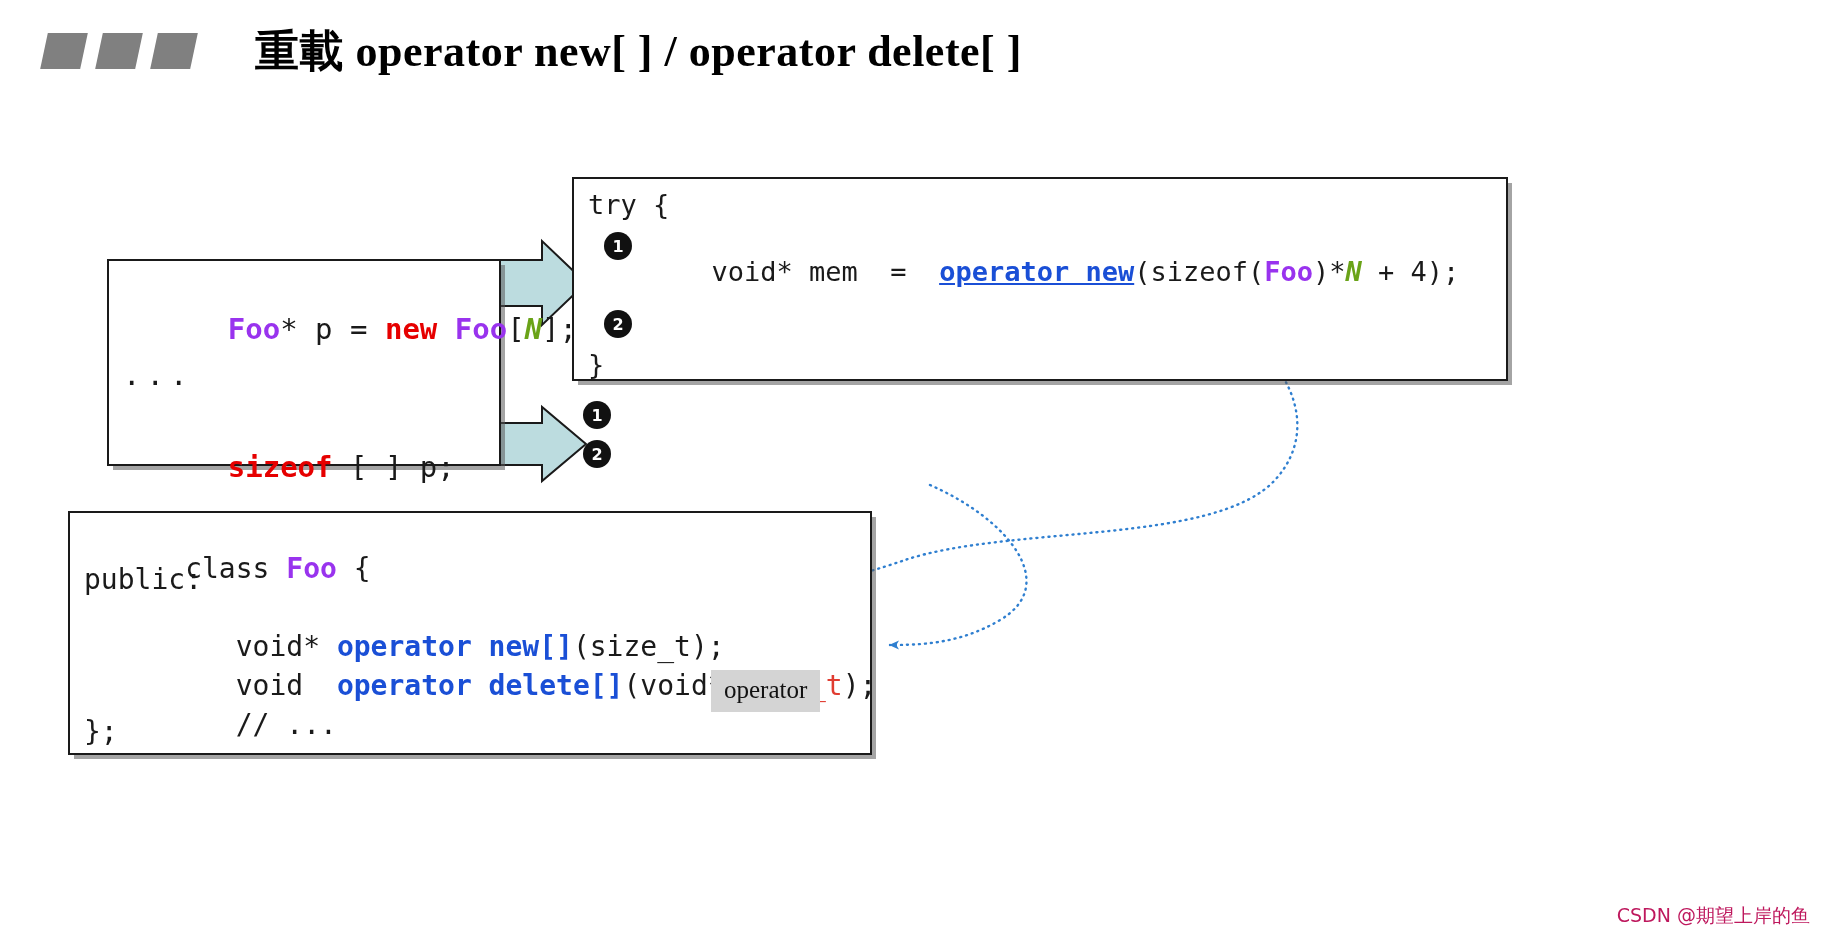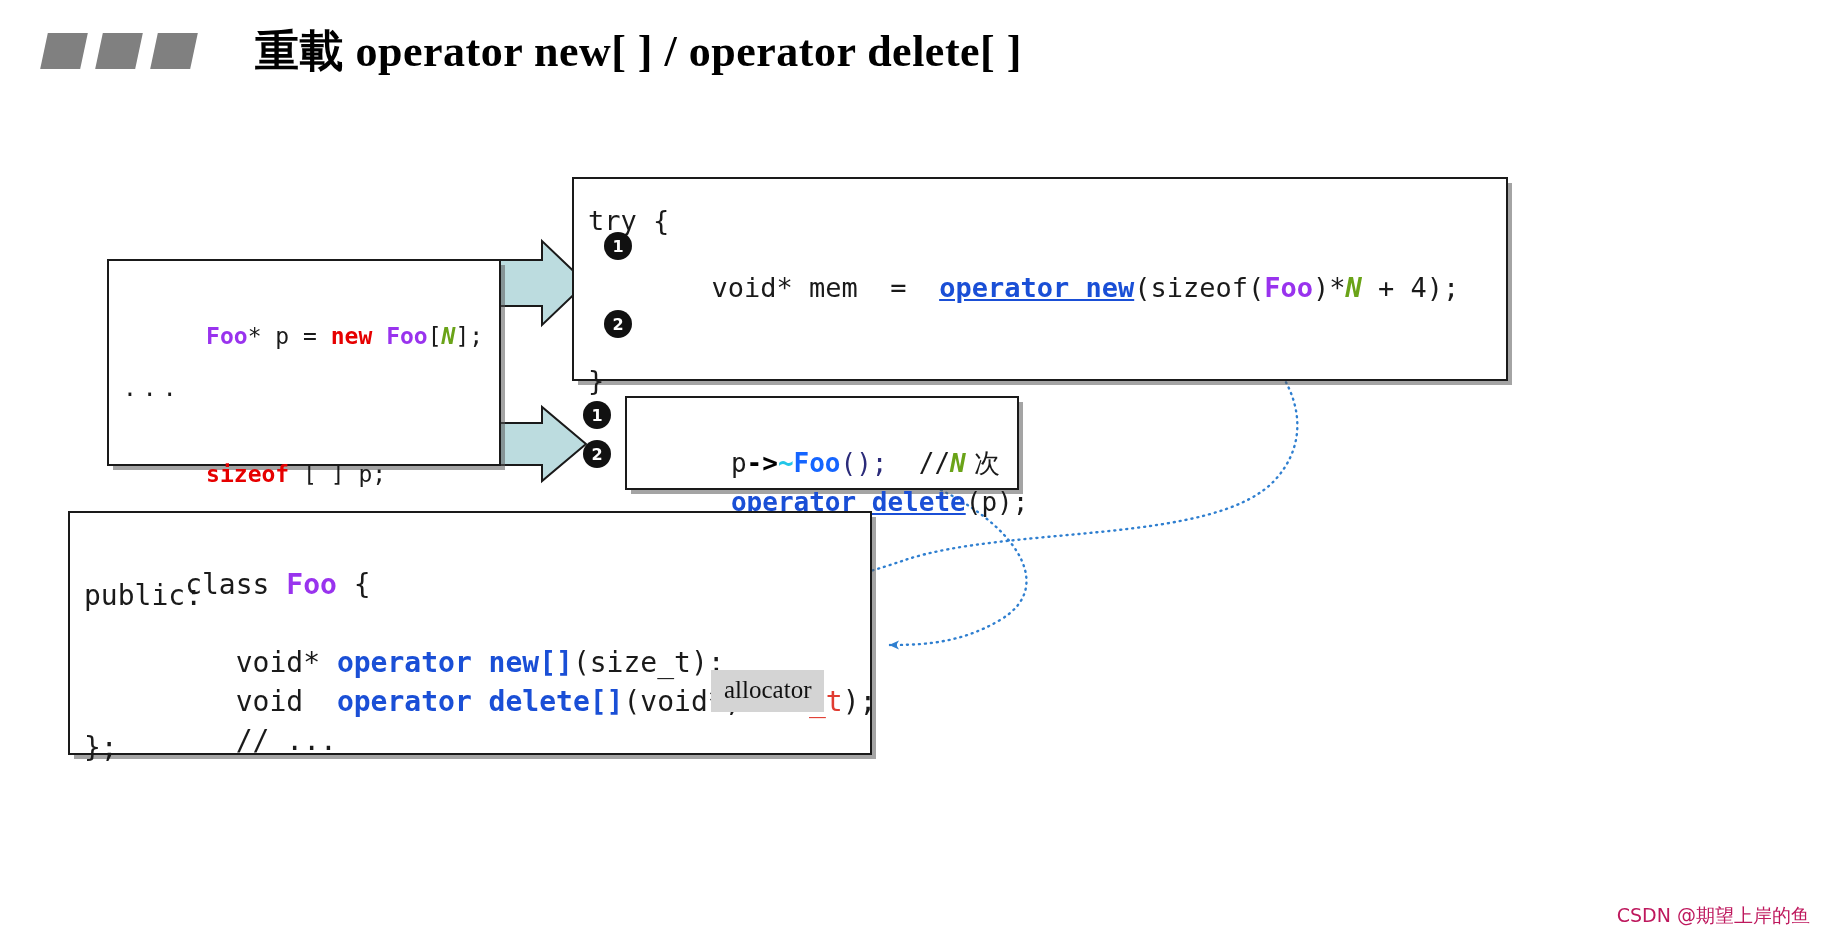--- a/index.html
+++ b/index.html
@@ -22,40 +22,40 @@
     letter-spacing:.5px;
   }
 
   
   .codebox{
     position:absolute;background:#fff;border:2px solid #1a1a1a;
     box-shadow:5px 5px 0 -1px rgba(90,90,90,.55);
     font-family:"DejaVu Sans Mono","Liberation Mono",monospace;
     color:#1a1a1a;
   }
-  .line{white-space:pre;line-height:1;margin-top:16px;}
+  .line{white-space:pre;line-height:1;}
 
   
   .t-purple{color:#9933ee;font-weight:bold;}
   .t-red{color:#e60000;font-weight:bold;}
   .t-green{color:#6aa318;font-weight:bold;font-style:italic;}
   .t-blue{color:#1a4fd6;font-weight:bold;}
   .t-blue-u{color:#1a4fd6;font-weight:bold;text-decoration:underline;}
   .t-ltblue{color:#4a90e2;}
   .t-ltblue-b{color:#1565ff;font-weight:bold;}
   .t-cyan{color:#22c6e8;font-weight:bold;}
   .t-navy{color:#2b2b7a;}
   .t-redtok{color:#e03c31;}
   .t-blackb{color:#000;font-weight:bold;}
   .t-plain{color:#1a1a1a;}
   .cjk{font-family:"DejaVu Sans","Liberation Sans",sans-serif;}
 
   
   #left-code-box{left:107px;top:259px;width:390px;height:203px;}
-  #left-code-box .line{font-size:23px;padding-left:14px;}
+  #left-code-box .line{font-size:29px;padding-left:14px;}
   #lc-l1{position:absolute;top:25px;}
   #lc-l2{position:absolute;top:100px;letter-spacing:6px;}
   #lc-l3{position:absolute;top:163px;}
 
   
   #try-box{left:572px;top:177px;width:932px;height:200px;}
   #try-box .line{font-size:27px;}
   #tb-l0{position:absolute;left:14px;top:12px;}
   #tb-l1{position:absolute;left:40px;top:52px;text-align:right;}
   #tb-l2{position:absolute;left:62px;top:92px;}
@@ -164,28 +164,20 @@
     </div>
 
 
 
     <div class="line" id="tb-l4">}</div>
   </div>
 
   <span class="badge" id="badge-try-1">1</span>
   <span class="badge" id="badge-try-2">2</span>
 
-  <div class="codebox" id="delete-box">
-    <div class="line" id="db-l1">
-      <span class="t-plain">p</span><span class="t-blackb">-&gt;</span><span class="t-cyan">~</span><span class="t-ltblue-b">Foo</span><span class="t-navy">();</span><span class="t-plain">  //</span><span class="t-green">N</span><span class="t-plain cjk"> 次</span>
-    </div>
-    <div class="line" id="db-l2">
-      <span class="t-blue-u">operator delete</span><span class="t-plain">(p);</span>
-    </div>
-  </div>
 
   <span class="badge" id="badge-del-1">1</span>
   <span class="badge" id="badge-del-2">2</span>
 
   <div class="codebox" id="class-box">
     <div class="line" id="cb-l1">
       <span class="t-plain">class </span><span class="t-purple">Foo</span><span class="t-plain"> {</span>
     </div>
     <div class="line" id="cb-l2">public:</div>
     <div class="line" id="cb-l3">
@@ -193,17 +185,17 @@
     </div>
     <div class="line" id="cb-l4">
       <span class="t-plain">&nbsp;&nbsp;&nbsp;</span><span class="t-plain">void  </span><span class="t-blue">operator delete[]</span><span class="t-plain">(void*,</span><span class="t-redtok">size_t</span><span class="t-plain">);</span>
     </div>
     <div class="line" id="cb-l5">
       <span class="t-plain">&nbsp;&nbsp;&nbsp;</span><span class="t-plain">// ...</span>
     </div>
     <div class="line" id="cb-l6">};</div>
   </div>
 
-  <div class="callout" id="callout-optional">allocator</div>
+  <div class="callout" id="callout-optional">operator</div>
 
   <div id="watermark">CSDN @期望上岸的鱼</div>
 
 </div>
 
 </body></html>

